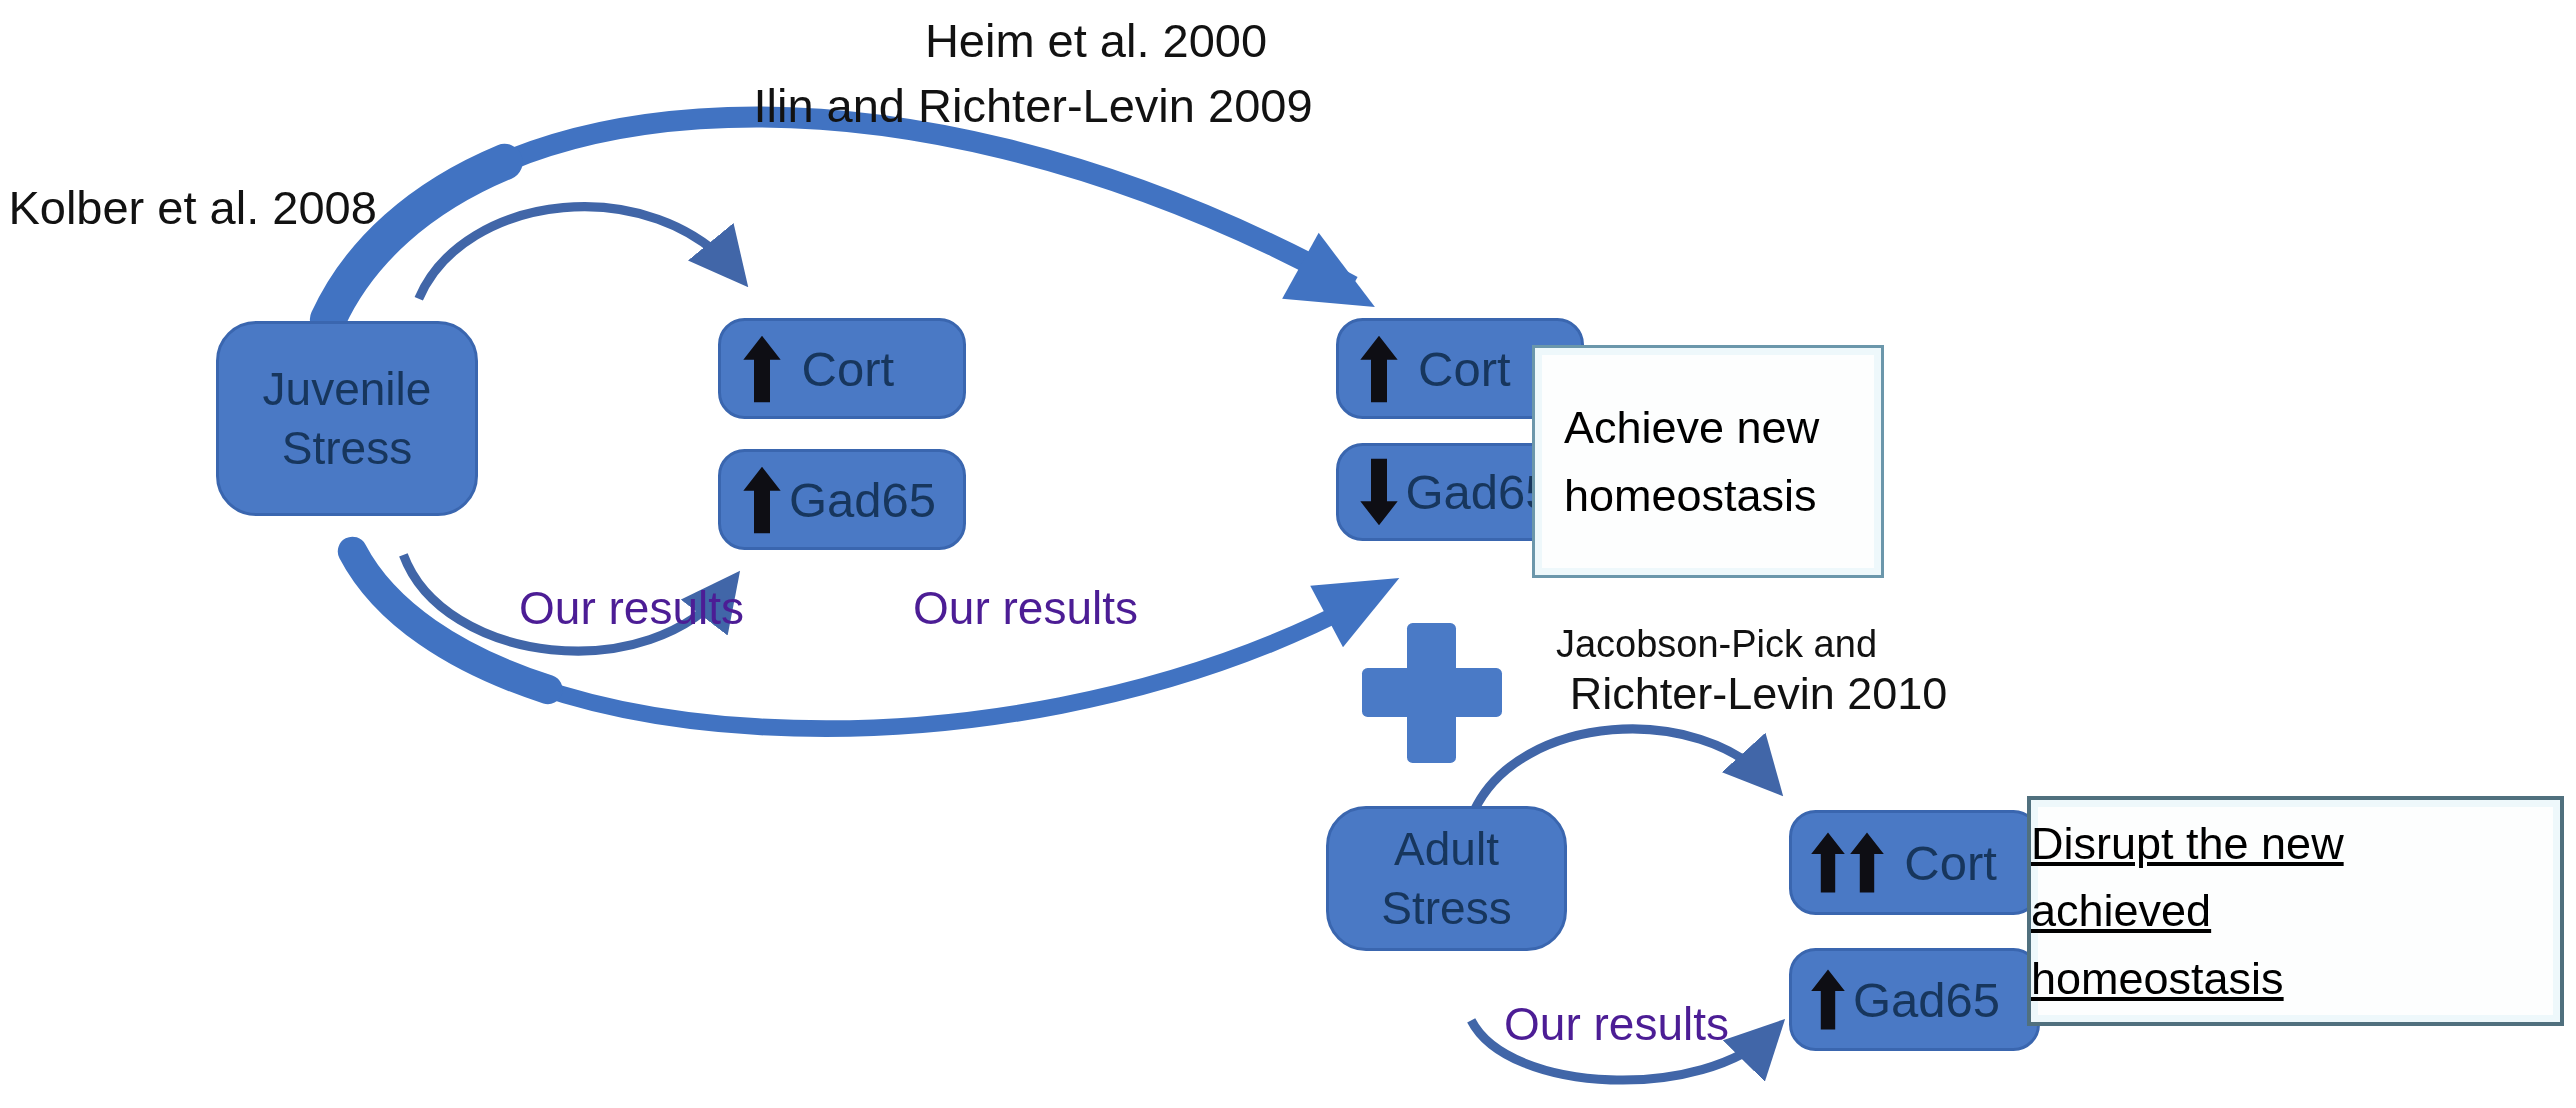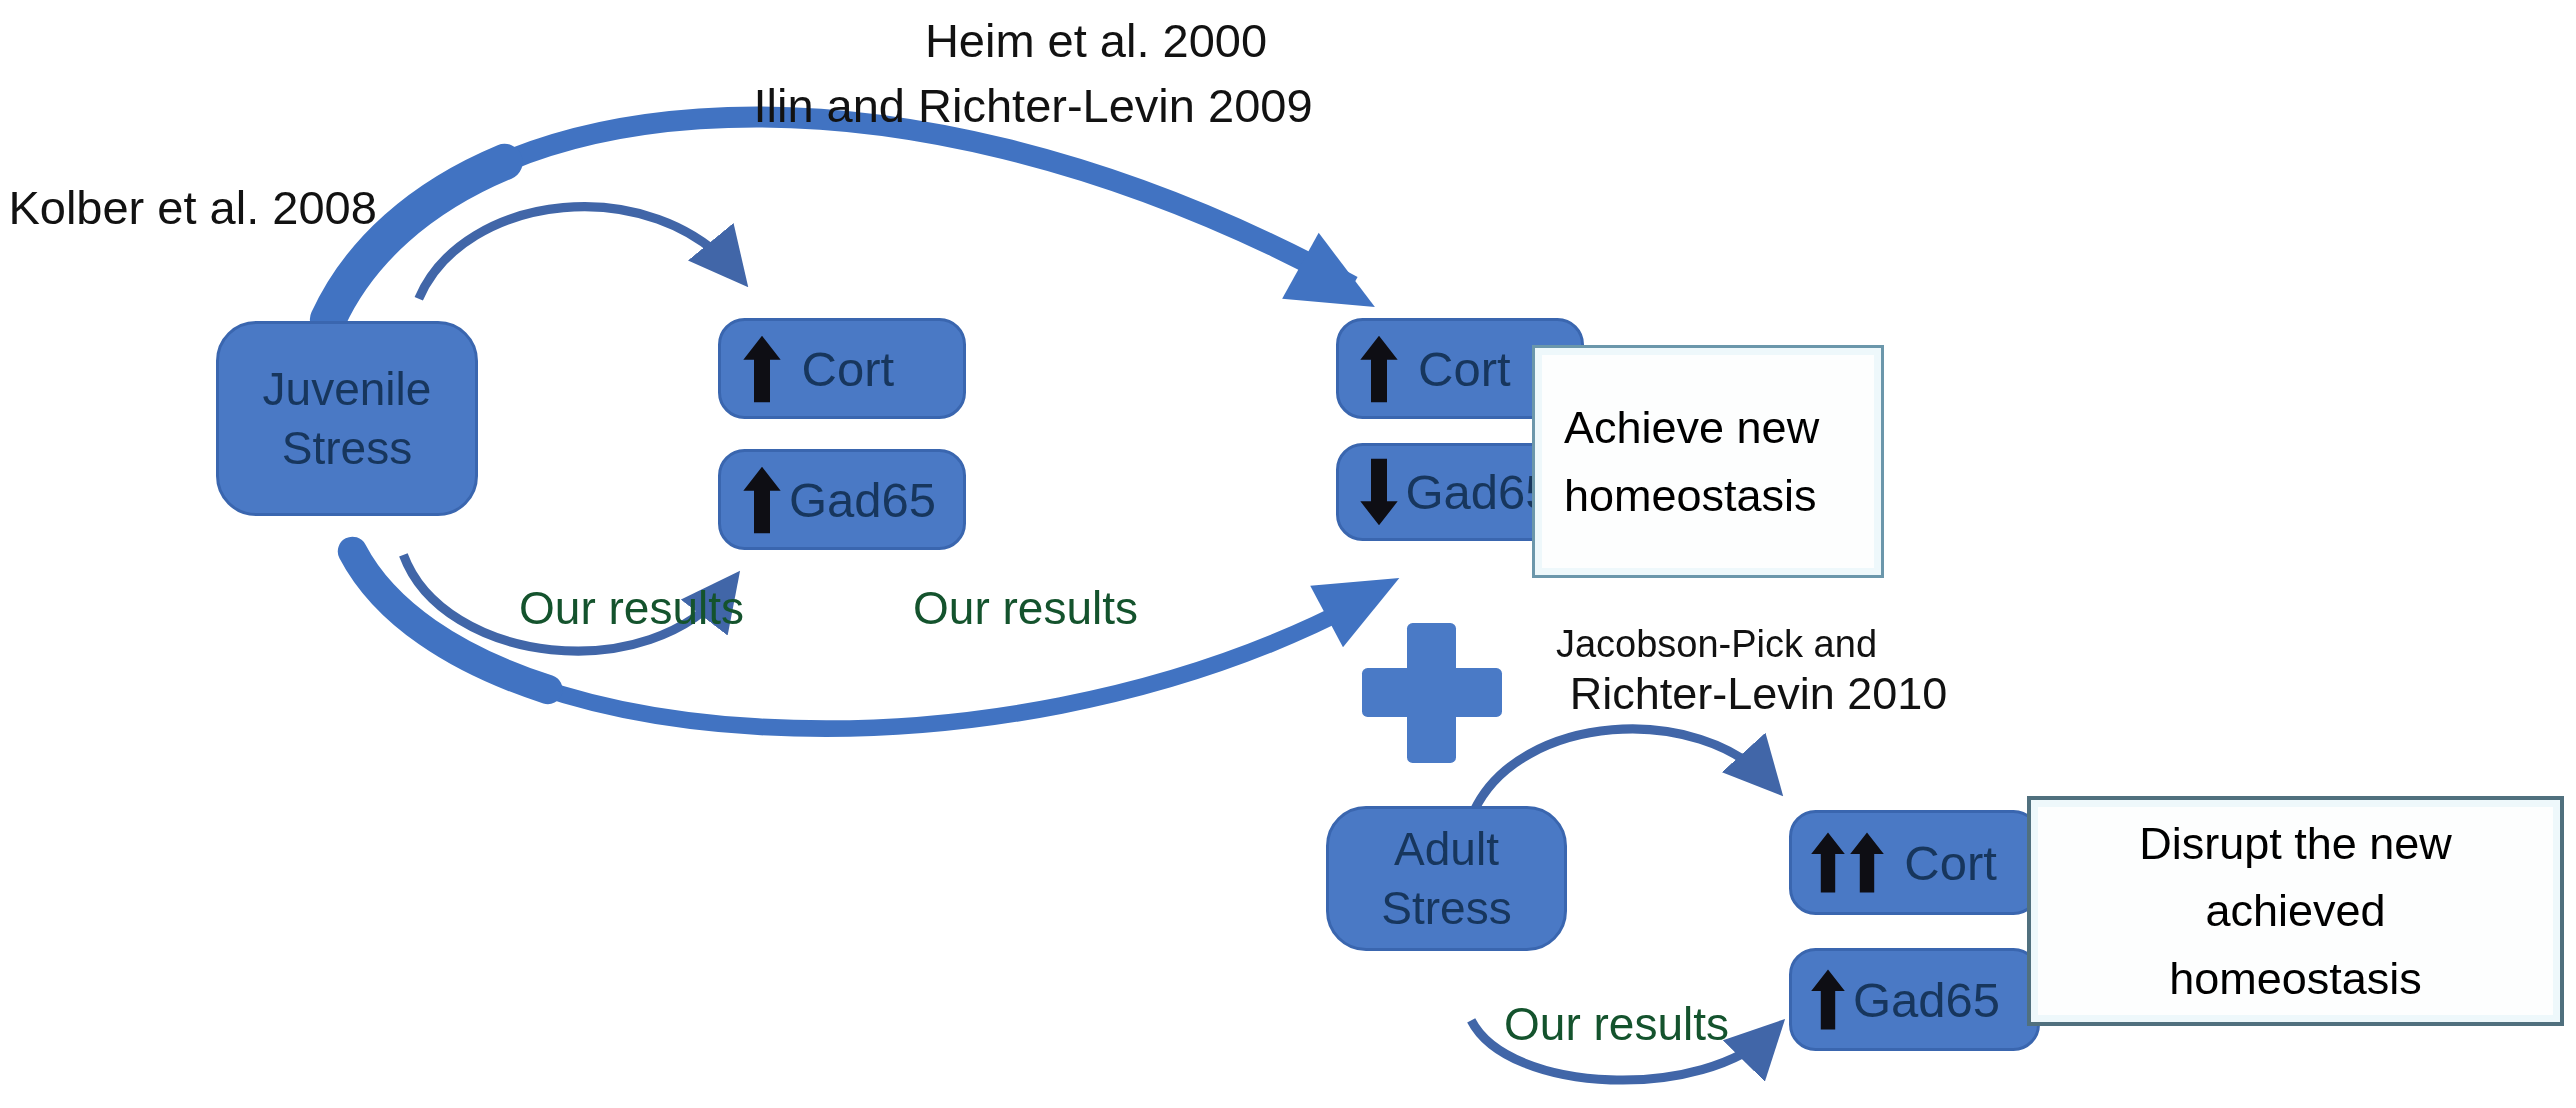--- a/index.html
+++ b/index.html
@@ -14,23 +14,23 @@
   .node.big{border-radius:40px;flex-direction:column;justify-content:center;}
   .node.small{border-radius:26.5px;flex-direction:row;justify-content:flex-start;margin-left:48px;}
   .node-line{font-size:46px;line-height:1.28;}
   .node-label{font-size:49px;margin-left:19.5px;}
   .node-label.tight{margin-left:7px;}
   .blkarrow{display:block;}
   .callout{position:absolute;background:#fdfefe;box-sizing:border-box;z-index:2;color:#000;}
   .callout.achieve{border:3.5px solid #6b97ab;box-shadow:inset 0 0 0 7px #eef8fb;
         display:flex;flex-direction:column;justify-content:center;padding-left:29px;}
   .callout.disrupt{border:4.2px solid #50707e;box-shadow:inset 0 0 0 7px #eef8fb;
-        display:flex;flex-direction:column;justify-content:center;text-align:center;}
+        display:flex;flex-direction:column;justify-content:center;text-align:left;text-decoration:underline;}
   .callout-line{font-size:45px;line-height:1.5;}
-  .ourresults{font-size:46px;color:#14532d;white-space:nowrap;z-index:3;text-align:center;}
+  .ourresults{font-size:46px;color:#4c1d95;white-space:nowrap;z-index:3;text-align:center;}
   .plus{position:absolute;z-index:2;}
   .plus .pv,.plus .ph{position:absolute;background:#4a7ac6;border-radius:5.6px;}
   .plus .pv{left:45px;top:0;width:49px;height:140px;}
   .plus .ph{left:0;top:45px;width:140px;height:49px;}
 </style>
 </head>
 <body>
 
 <div id="canvas">
 

